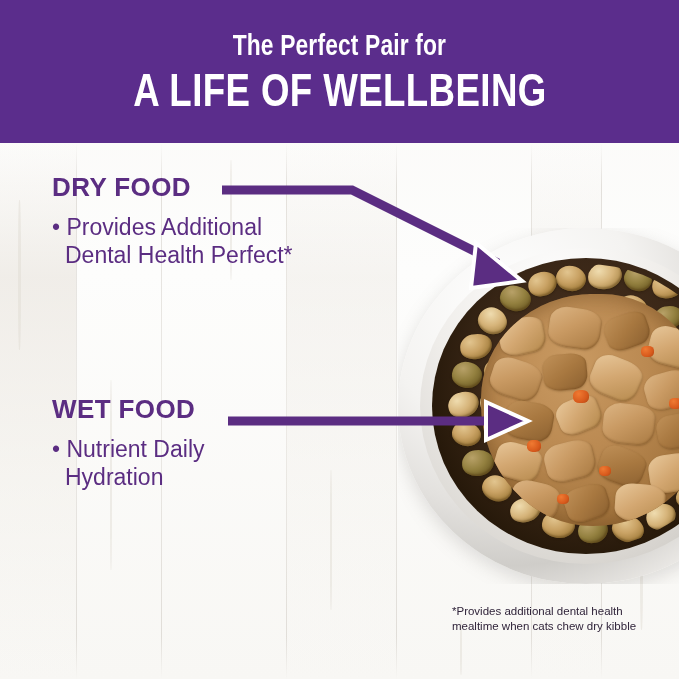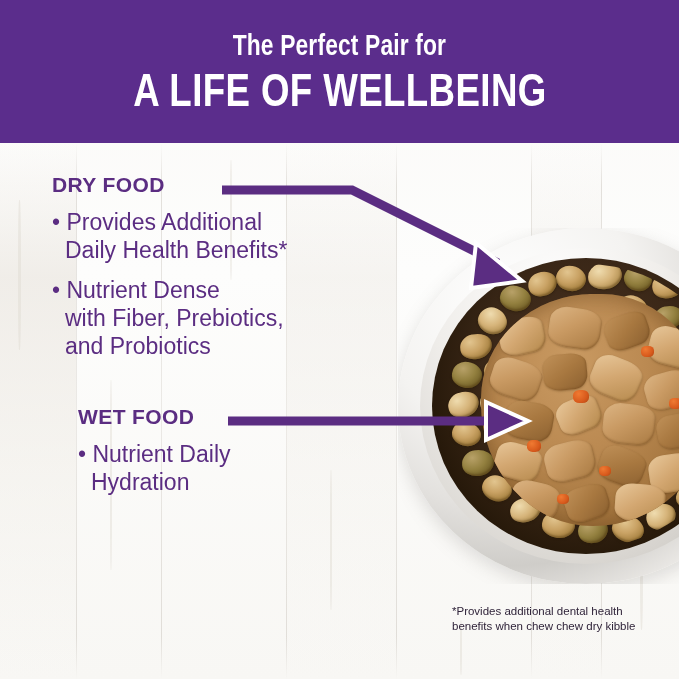--- a/index.html
+++ b/index.html
@@ -180,27 +180,27 @@
   .arrow-svg {
     position: absolute;
     left: 0; top: 0;
     width: 679px;
     height: 679px;
     pointer-events: none;
   }
 
   
   .section-dry { position: absolute; left: 52px; top: 174px; width: 340px; }
-  .section-wet { position: absolute; left: 52px; top: 406px; width: 340px; margin-left: 26px; }
+  .section-wet { position: absolute; left: 52px; top: 396px; width: 340px; }
 
   .section-head {
     color: #5b2d82;
     font-family: "Liberation Sans", sans-serif;
     font-weight: 700;
-    font-size: 21px;
+    font-size: 26px;
     letter-spacing: 0.4px;
     line-height: 1.05;
   }
   .bullets { margin-top: 12px; }
   .bullet {
     color: #5b2d82;
     font-family: "Liberation Sans", sans-serif;
     font-weight: 400;
     font-size: 23px;
     line-height: 1.22;
@@ -335,31 +335,28 @@
     <g>
       <path d="M 228 421 L 492 421" fill="none" stroke="#5b2d82" stroke-width="9" stroke-linecap="butt"></path>
       <path d="M 486 402 L 528 421 L 486 440 Z" fill="#5b2d82" stroke="#ffffff" stroke-width="4" stroke-linejoin="miter"></path>
     </g>
   </svg>
 
   <div class="section-dry">
     <div class="section-head">DRY FOOD</div>
     <div class="bullets">
       <div class="bullet">• Provides Additional
-Daily Health Benefits*</div>
-      <div class="bullet">• Nutrient Dense
-with Fiber, Prebiotics,
-and Probiotics</div>
+Dental Health Perfect*</div>
     </div>
   </div>
 
   <div class="section-wet">
     <div class="section-head">WET FOOD</div>
     <div class="bullets">
       <div class="bullet">• Nutrient Daily
 Hydration</div>
     </div>
   </div>
 
   <div class="footnote">*Provides additional dental health
-benefits when chew chew dry kibble</div>
+mealtime when cats chew dry kibble</div>
 
 </div>
 
 </body></html>

